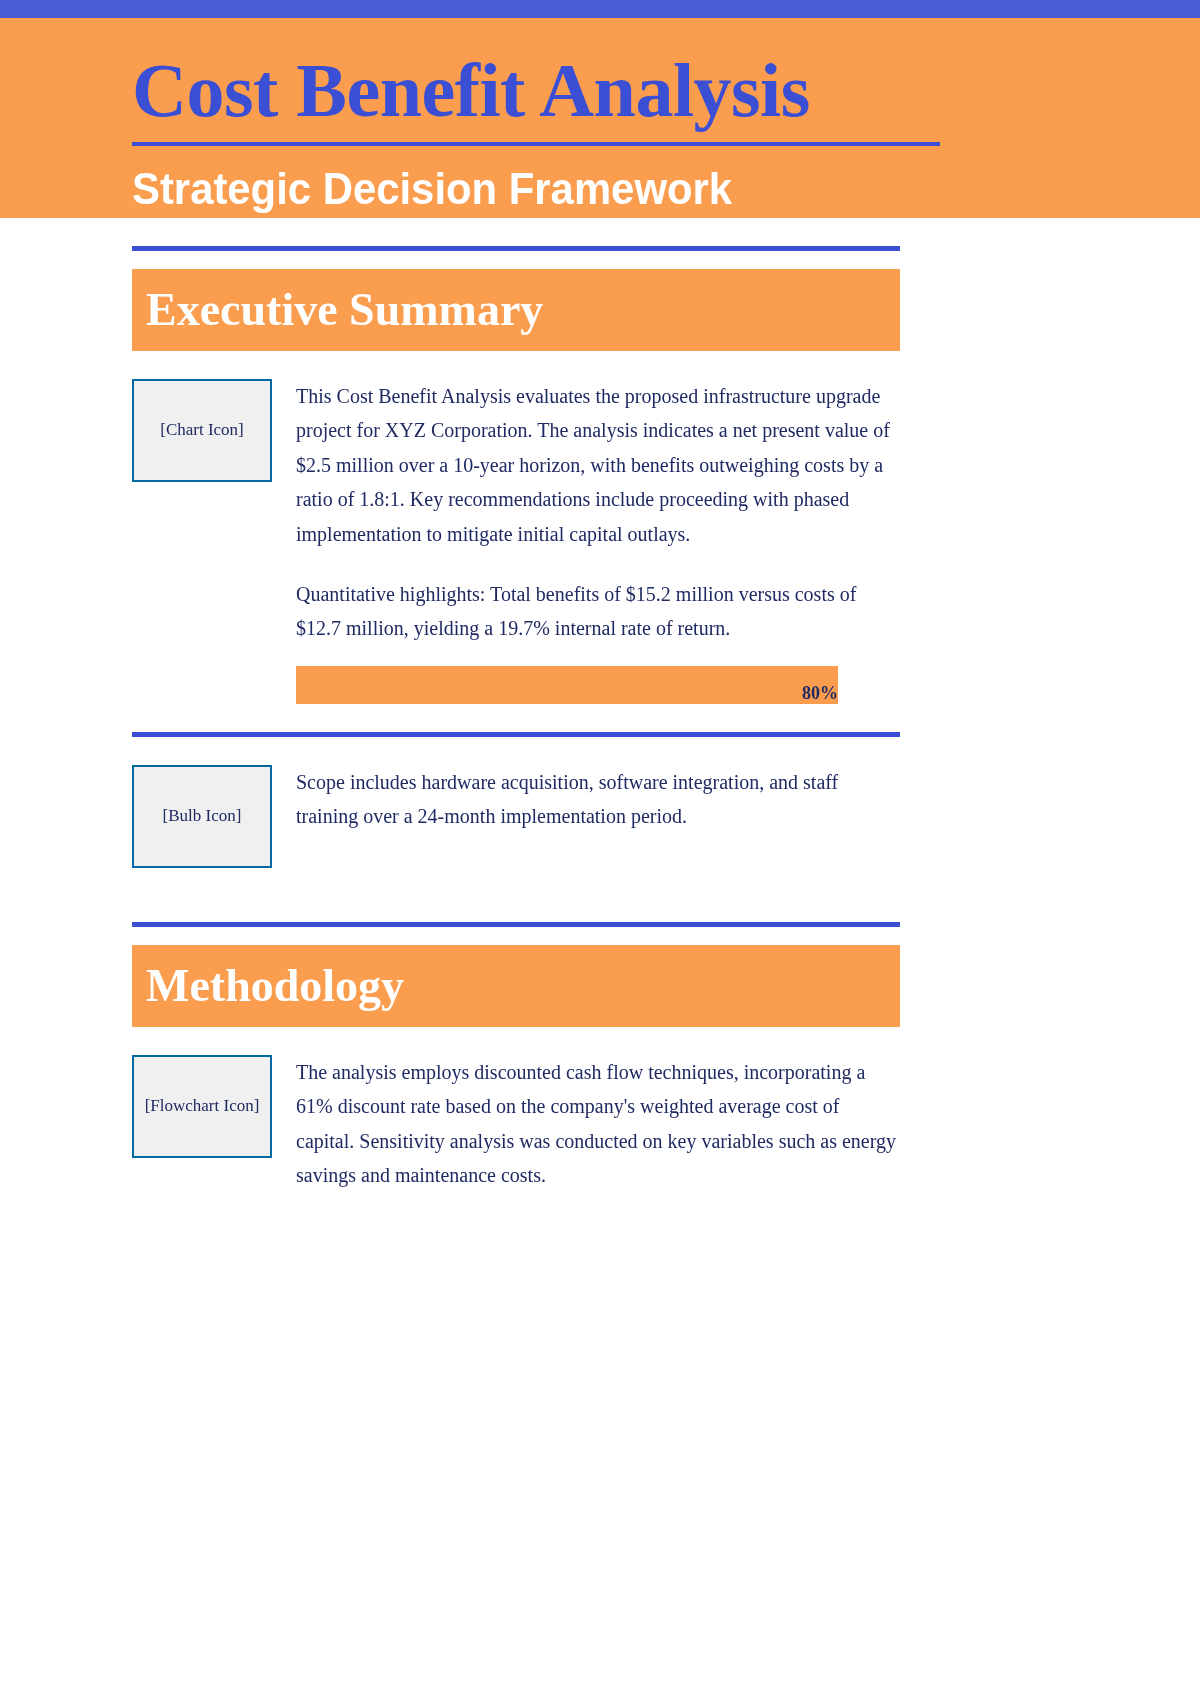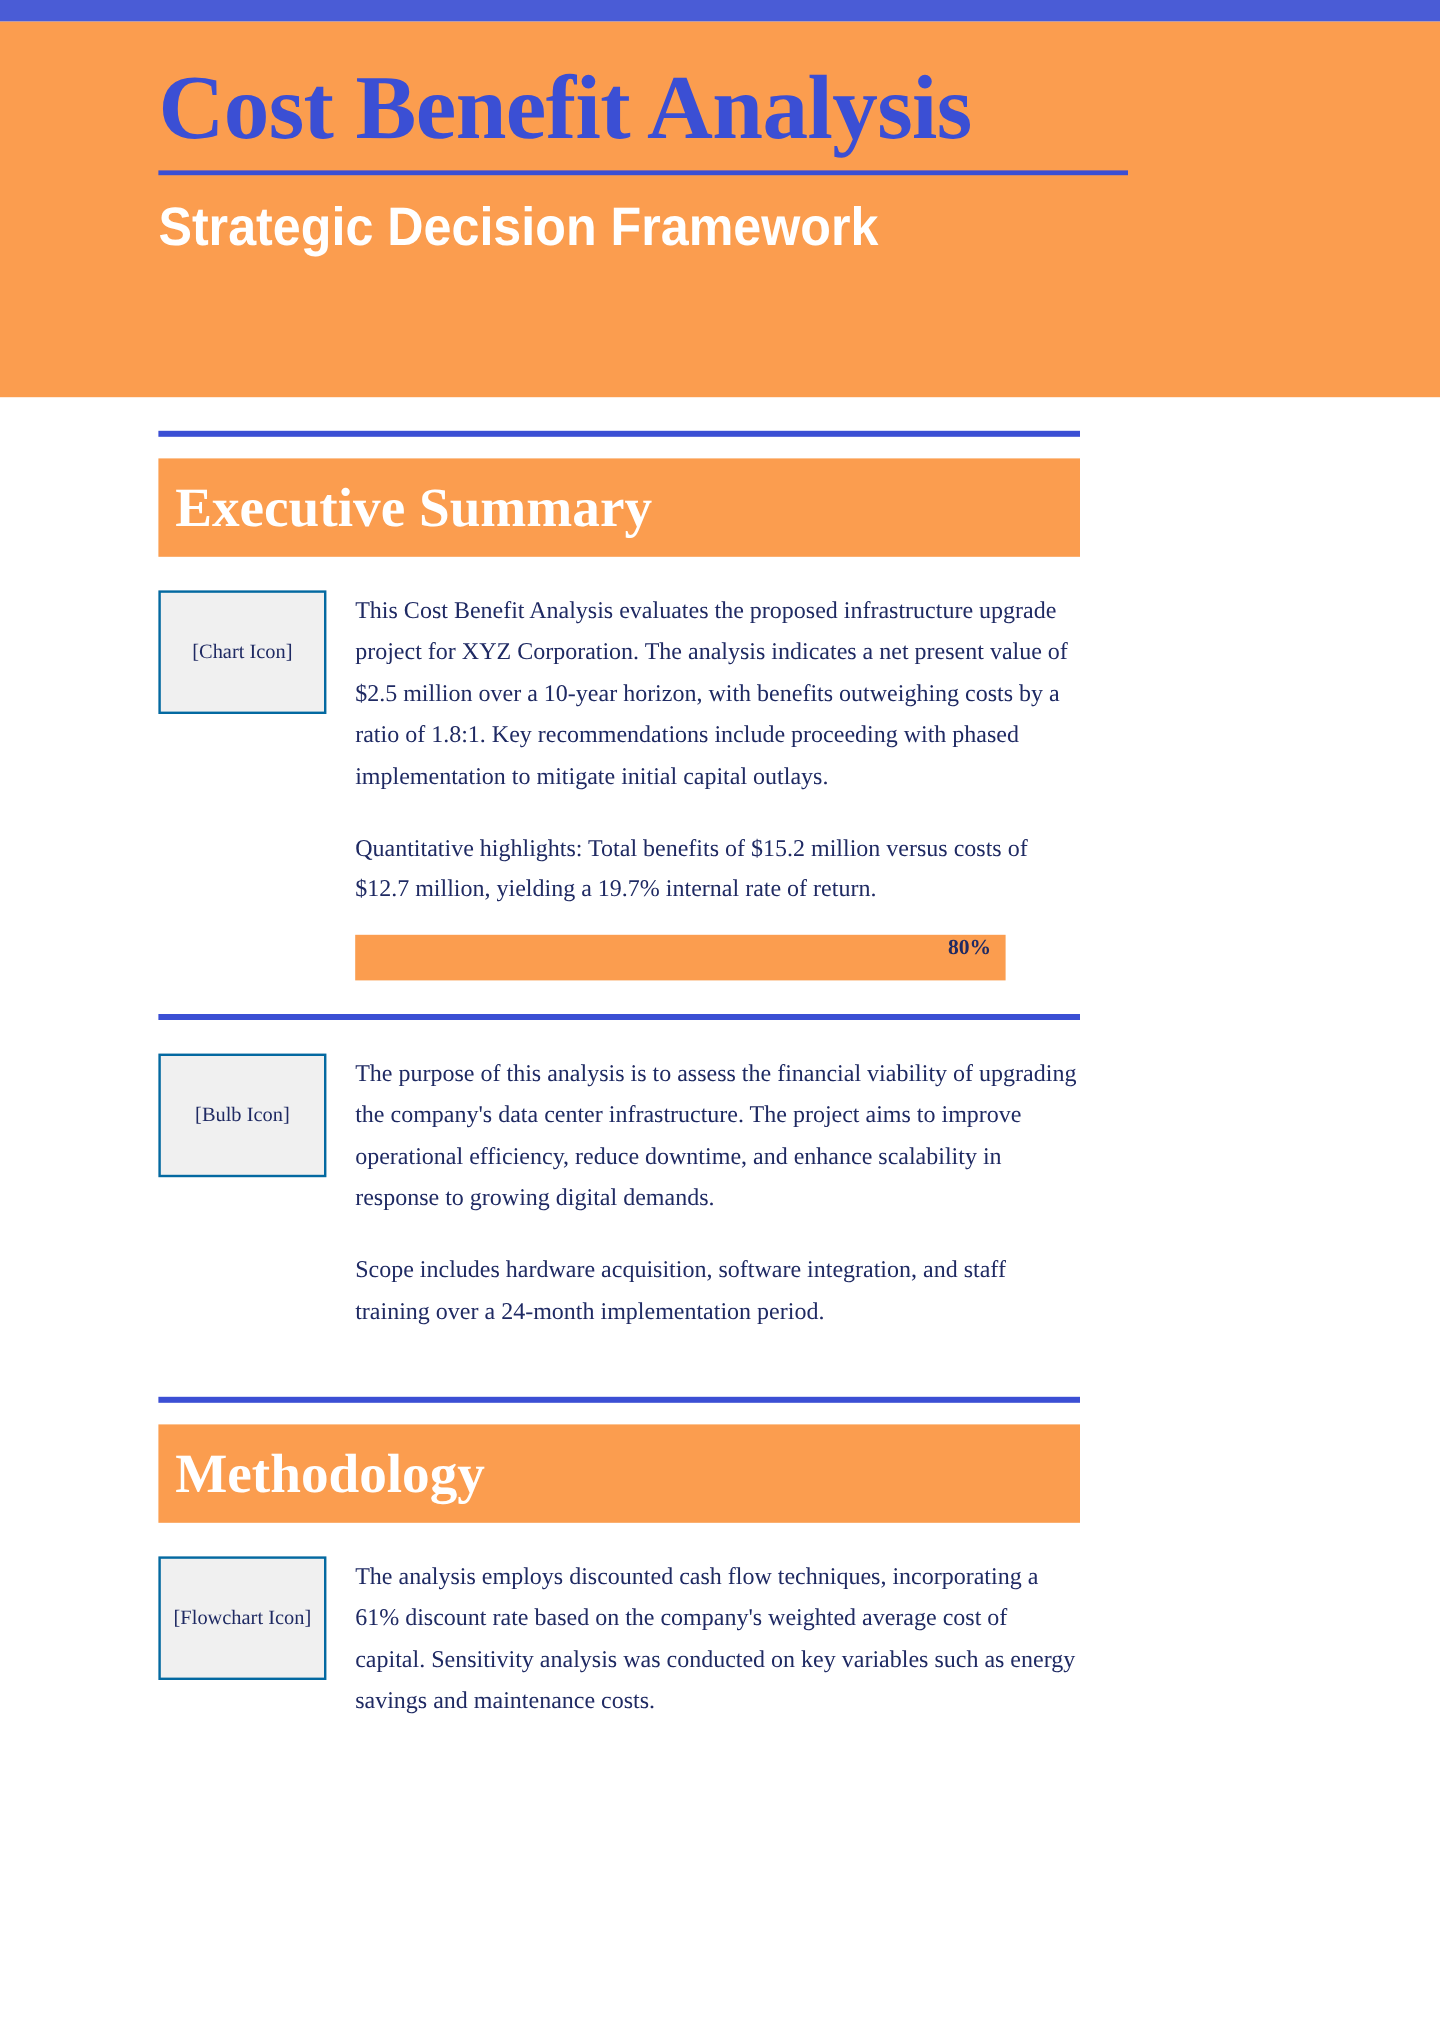--- a/index.html
+++ b/index.html
@@ -16,21 +16,21 @@
   }
 
   
   .topbar {
     height: 18px;
     background: #4a5cd6;
     width: 100%;
   }
   .header {
     background: #fb9d4f;
-    height: 313px;
+    height: 200px;
     box-sizing: border-box;
     padding: 34px 132px 0 132px;
     position: relative;
   }
   .doc-title {
     font-family: "Liberation Serif", serif;
     font-size: 76px;
     font-weight: bold;
     color: #3b4fd4;
     line-height: 1.02;
@@ -129,23 +129,23 @@
   
   .progress-wrap {
     margin-top: 20px;
     margin-left: 164px;
     width: 542px;
   }
   .progress-bar {
     background: #fb9d4f;
     height: 38px;
     display: flex;
-    align-items: flex-start;
+    align-items: flex-end;
     justify-content: flex-end;
-    padding-right: 12px;
+    padding-right: 0;
     box-sizing: border-box;
   }
   .progress-bar span {
     font-family: "Liberation Serif", serif;
     font-size: 18px;
     font-weight: bold;
     color: #1f2a63;
   }
 
   .section--exec { padding-top: 28px; }
@@ -185,21 +185,20 @@
     </div>
   </div>
 
   <div class="section">
     <div class="section-rule"></div>
     <div class="section-body">
       <div class="icon-box">
         <span>[Bulb Icon]</span>
       </div>
       <div class="text-col">
-        <p>The purpose of this analysis is to assess the financial viability of upgrading the company's data center infrastructure. The project aims to improve operational efficiency, reduce downtime, and enhance scalability in response to growing digital demands.</p>
         <p>Scope includes hardware acquisition, software integration, and staff training over a 24-month implementation period.</p>
       </div>
     </div>
     <div class="spacer-sm"></div>
   </div>
 
   <div class="section">
     <div class="section-rule"></div>
     <div class="section-head">
       <h2>Methodology</h2>

